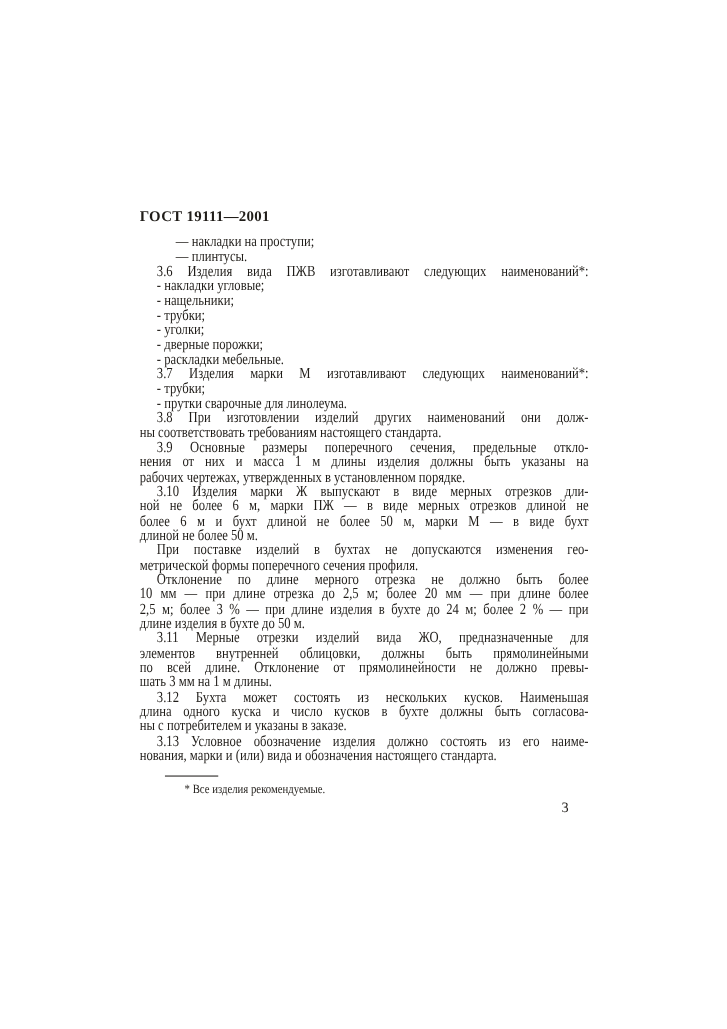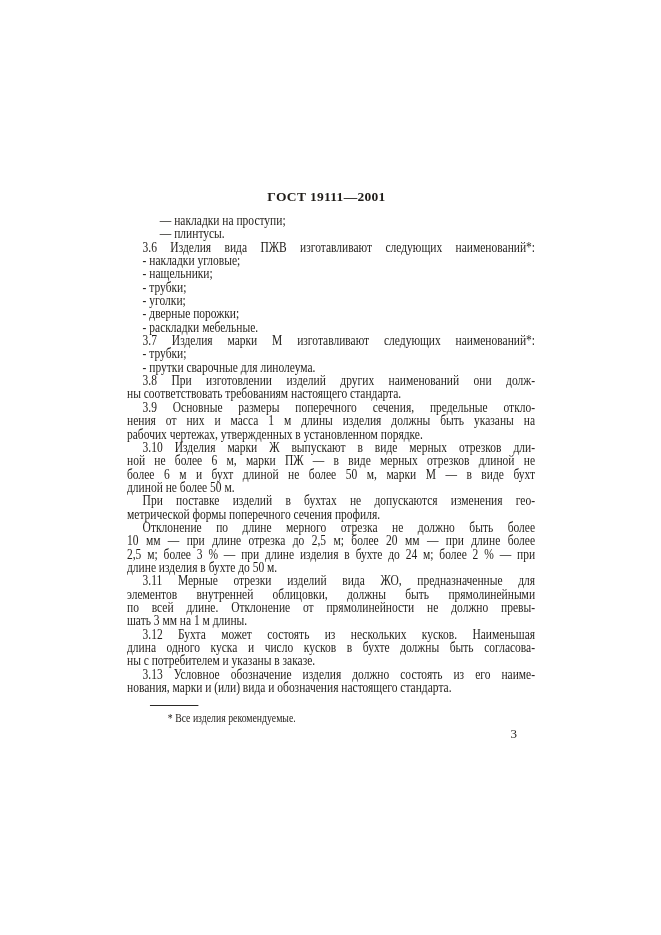--- a/index.html
+++ b/index.html
@@ -18,21 +18,21 @@
   .page {
     position: absolute;
     inset: 0;
     background: #ffffff;
   }
   .doc-header {
     position: absolute;
     top: 189px;
     left: 127px;
     width: 399px;
-    text-align: center;
+    text-align: left;
     font-size: 13.5px;
     font-weight: bold;
     letter-spacing: 0.3px;
     white-space: nowrap;
   }
   .doc-body {
     position: absolute;
     top: 214px;
     left: 127px;
     width: 497px;

